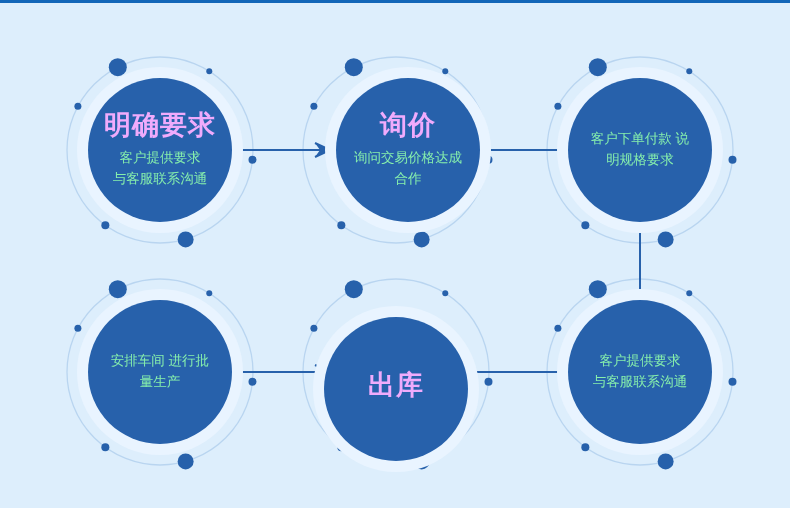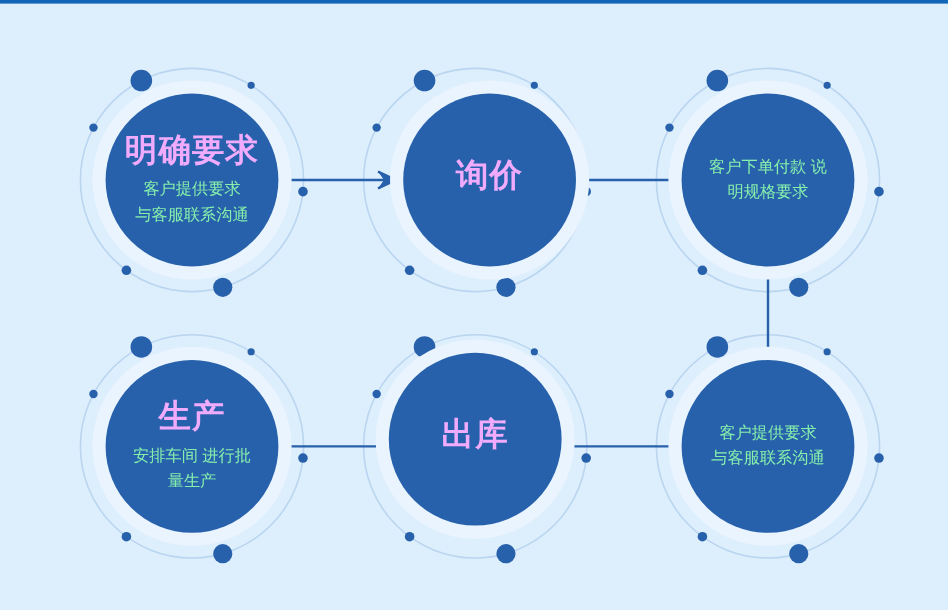--- a/index.html
+++ b/index.html
@@ -183,36 +183,36 @@
         <div class="node-halo"></div>
         <div class="node-core">
           <div class="node-title">明确要求</div>
           <div class="node-desc">客户提供要求<br>与客服联系沟通</div>
         </div>
       </div>
       <div class="node" style="left: 408px; top: 150px;">
         <div class="node-halo"></div>
         <div class="node-core">
           <div class="node-title">询价</div>
+          <div class="node-desc">询问交易价格达成<br>合作</div>
         </div>
       </div>
       <div class="node" style="left: 640px; top: 150px;">
         <div class="node-halo"></div>
         <div class="node-core">
           <div class="node-desc">客户下单付款 说<br>明规格要求</div>
         </div>
       </div>
       <div class="node" style="left: 160px; top: 372px;">
         <div class="node-halo"></div>
         <div class="node-core">
-          <div class="node-title">生产</div>
           <div class="node-desc">安排车间 进行批<br>量生产</div>
         </div>
       </div>
-      <div class="node" style="left: 396px; top: 366px;">
+      <div class="node" style="left: 396px; top: 389px;">
         <div class="node-halo"></div>
         <div class="node-core">
           <div class="node-title">出库</div>
         </div>
       </div>
       <div class="node" style="left: 640px; top: 372px;">
         <div class="node-halo"></div>
         <div class="node-core">
           <div class="node-desc">客户提供要求<br>与客服联系沟通</div>
         </div>

